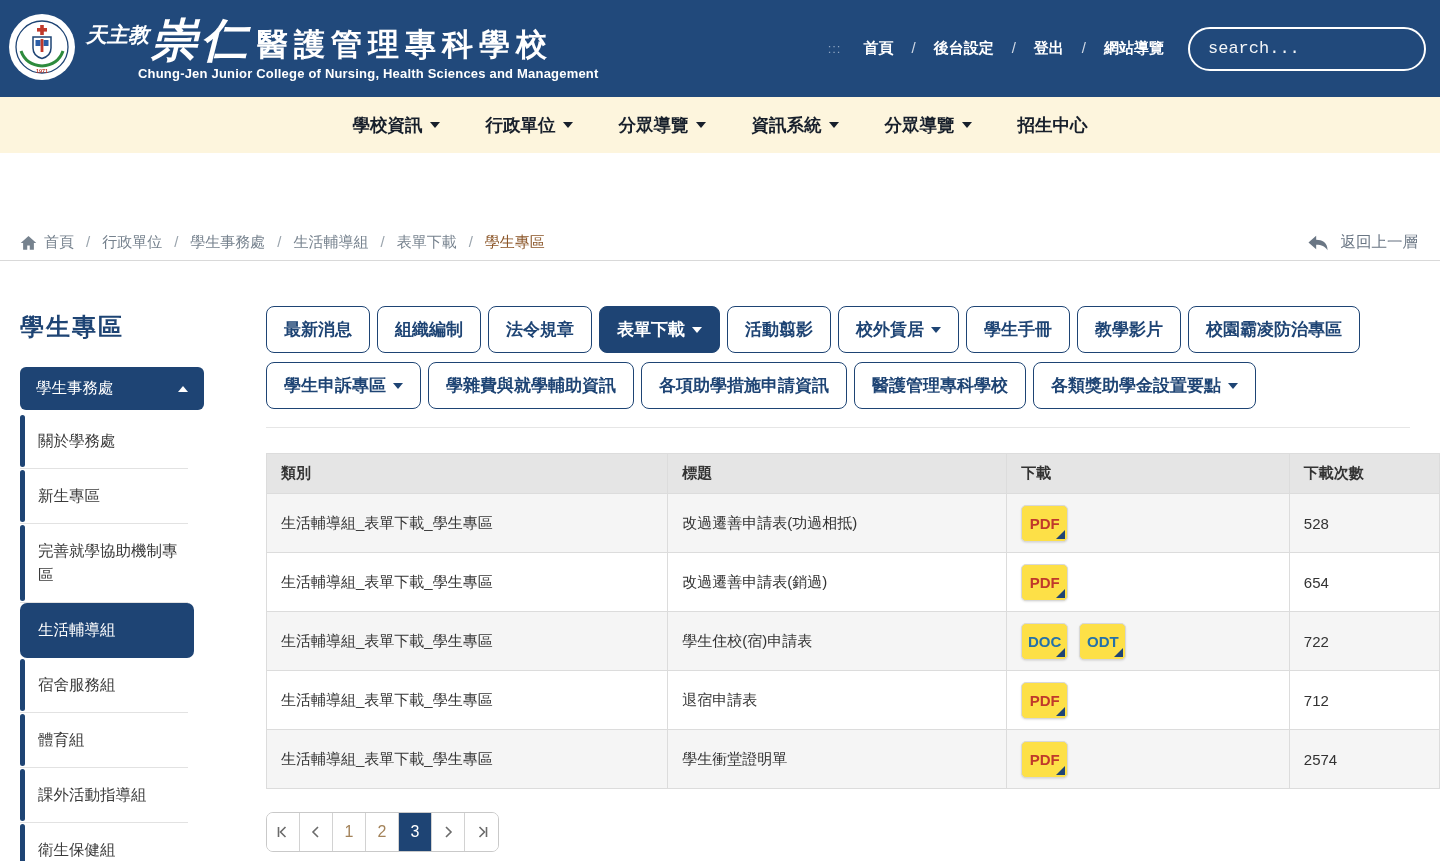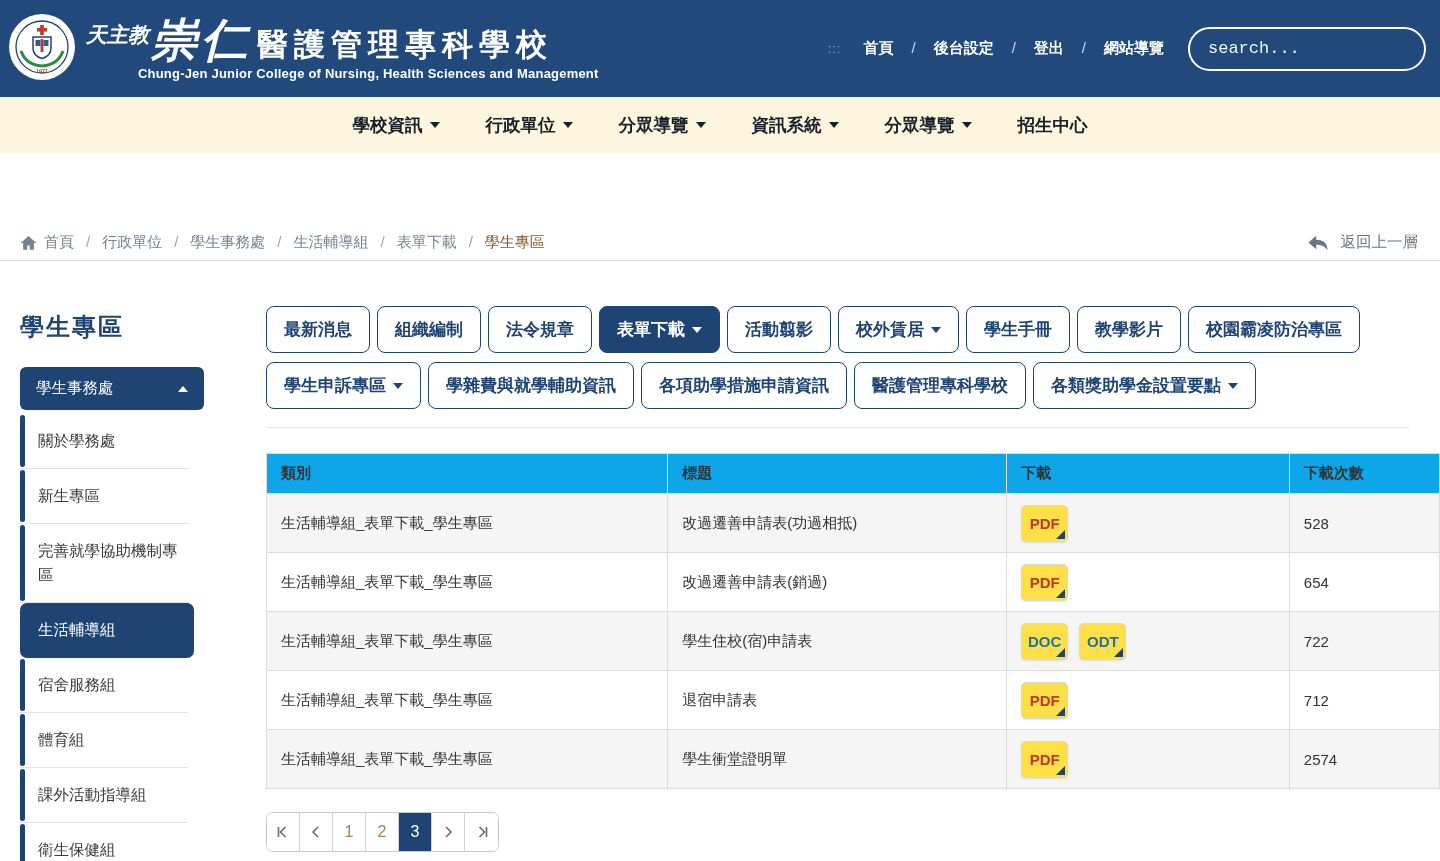--- a/index.html
+++ b/index.html
@@ -74,21 +74,21 @@
   .tab-row { display:flex; gap:7px; margin-bottom:9px; }
   .tab { display:flex; align-items:center; height:47px; padding:0 17px; background:#fff;
     border:1.5px solid #1e4474; border-radius:8px; color:#1e4474; font-size:17px;
     font-weight:bold; cursor:pointer; white-space:nowrap; }
   .tab.active { background:#1e4474; color:#fff; }
   .tabs-divider { border-bottom:1px solid #e6e6e6; margin:18px 30px 0 0; }
 
   
   table.dl-table { margin-top:25px; width:100%; border-collapse:collapse; font-size:15px;
     color:#333; }
-  .dl-table th { background:#0ea5e9; text-align:left; font-weight:bold; padding:10px 14px;
+  .dl-table th { background:#e5e5e5; text-align:left; font-weight:bold; padding:10px 14px;
     border:1px solid #dcdcdc; }
   .dl-table td { padding:10px 14px; border:1px solid #dcdcdc; height:59px;
     vertical-align:middle; }
   .dl-table tr.odd td { background:#f5f5f5; }
   .col-cat { width:34.2%; } .col-title { width:28.9%; } .col-dl { width:24.1%; }
   .col-count { width:12.8%; }
   .file-btn { display:inline-flex; align-items:center; justify-content:center; width:47px;
     height:37px; background:#fde047; border:1px solid #d8d8d8; border-radius:5px;
     box-shadow:0 1px 2px rgba(0,0,0,.1); font-weight:bold; font-size:15px;
     position:relative; margin-right:7px; cursor:pointer; }

